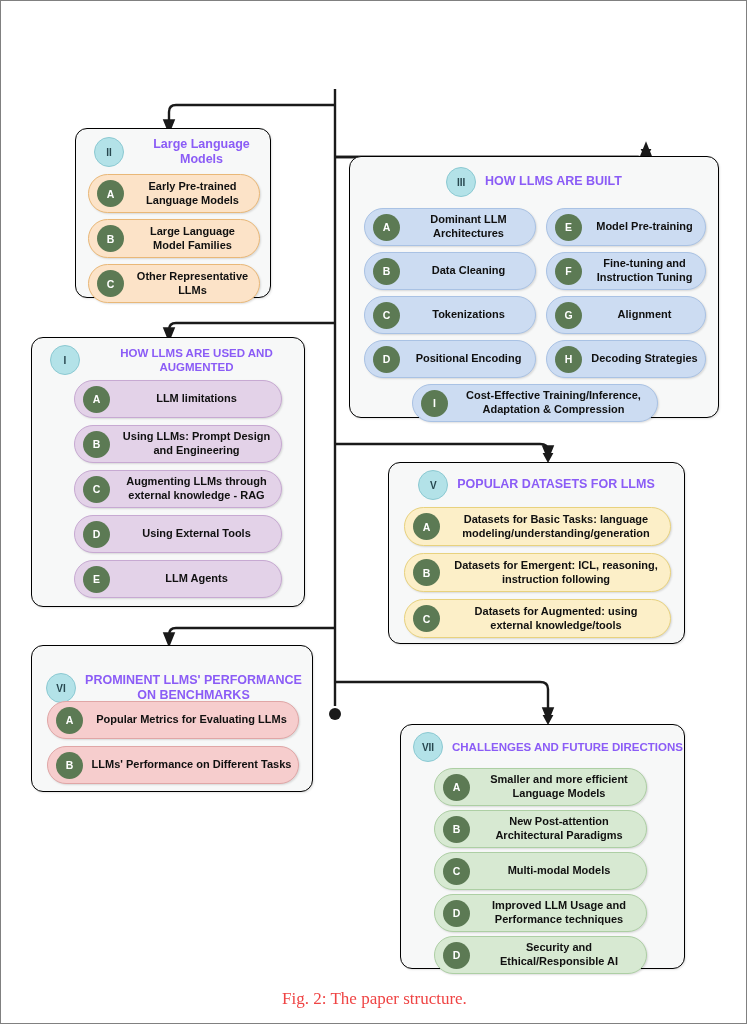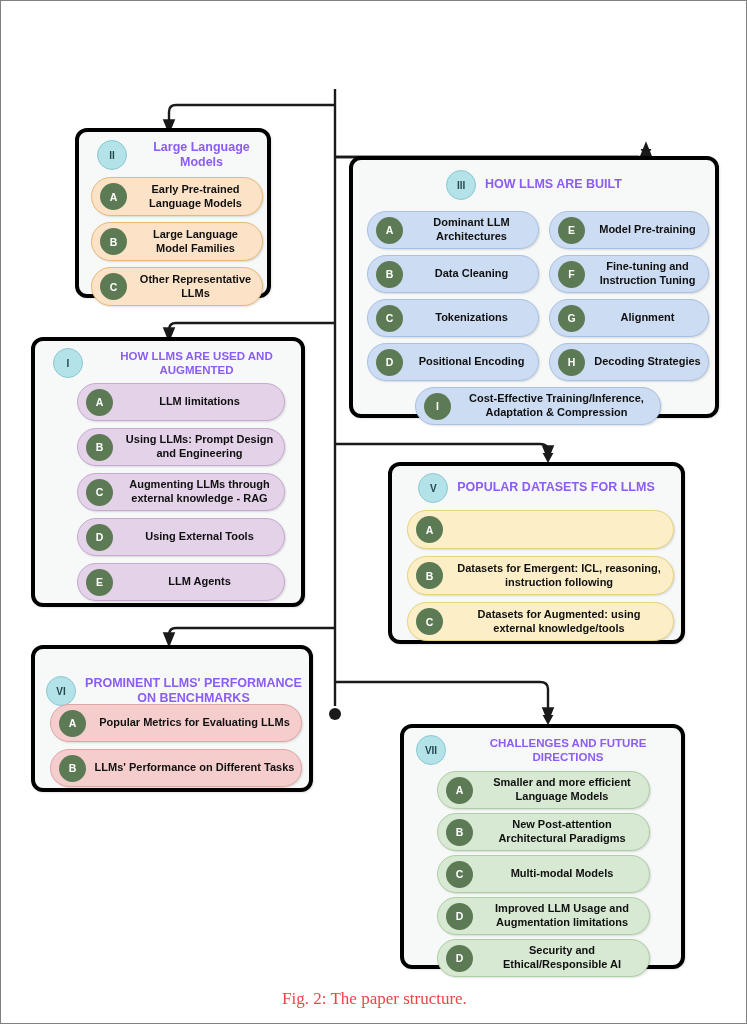--- a/index.html
+++ b/index.html
@@ -54,21 +54,21 @@
     font-size: 11.5px;
     font-weight: bold;
     color: #111111;
     letter-spacing: 0.1px;
   }
 
   
   .section {
     position: absolute;
     background: #f7f8f8;
-    border: 4px solid #000000;
+    border: 1px solid #000000;
     border-radius: 12px;
     box-sizing: border-box;
     box-shadow: 1px 1px 2px rgba(0,0,0,0.10);
   }
   .section-head {
     display: flex;
     align-items: center;
     justify-content: center;
     gap: 9px;
     padding: 0;
@@ -292,20 +292,22 @@
     </div>
 
     <div class="section" style="left:387px; top:461px; width:297px; height:182px;">
       <div class="section-head" style="height:32px; margin-top:6px;">
         <div class="roman-badge">V</div>
         <div class="section-title">POPULAR DATASETS FOR LLMS</div>
       </div>
 
       <div class="pill pal-yellow" style="left:15px; top:44px; width:267px; height:39px;">
         <div class="pill-badge">A</div>
+        <div class="pill-label">Datasets for Basic Tasks: language
+modeling/understanding/generation</div>
       </div>
       <div class="pill pal-yellow" style="left:15px; top:90px; width:267px; height:39px;">
         <div class="pill-badge">B</div>
         <div class="pill-label">Datasets for Emergent: ICL, reasoning,
 instruction following</div>
       </div>
       <div class="pill pal-yellow" style="left:15px; top:136px; width:267px; height:39px;">
         <div class="pill-badge">C</div>
         <div class="pill-label">Datasets for Augmented: using
 external knowledge/tools</div>
@@ -345,21 +347,21 @@
         <div class="pill-label">New Post-attention
 Architectural Paradigms</div>
       </div>
       <div class="pill pal-green" style="left:33px; top:127px; width:213px; height:38px;">
         <div class="pill-badge">C</div>
         <div class="pill-label">Multi-modal Models</div>
       </div>
       <div class="pill pal-green" style="left:33px; top:169px; width:213px; height:38px;">
         <div class="pill-badge">D</div>
         <div class="pill-label">Improved LLM Usage and
-Augmentation limitations</div>
+Performance techniques</div>
       </div>
       <div class="pill pal-green" style="left:33px; top:211px; width:213px; height:38px;">
         <div class="pill-badge">D</div>
         <div class="pill-label">Security and
 Ethical/Responsible AI</div>
       </div>
     </div>
 
   </div>
 

